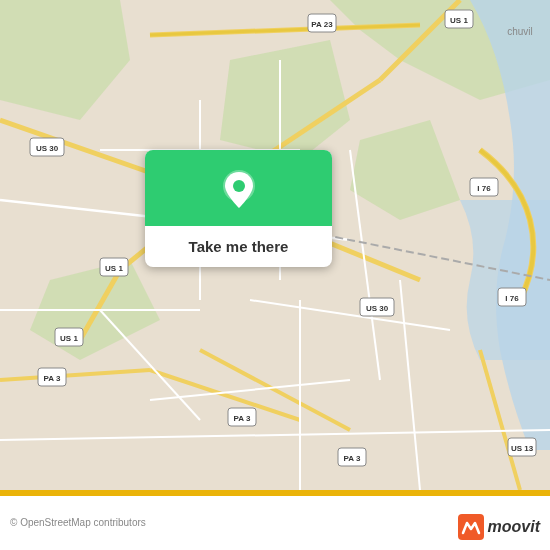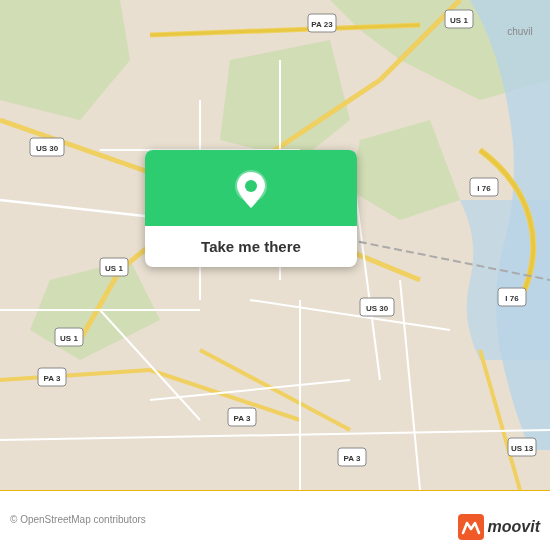--- a/index.html
+++ b/index.html
@@ -24,21 +24,21 @@
     #map-svg {
       width: 100%;
       height: 100%;
     }
 
     
     #take-me-there-card {
       position: absolute;
       top: 150px;
       left: 145px;
-      width: 212px;
+      width: 187px;
       background: white;
       border-radius: 8px;
       box-shadow: 0 2px 10px rgba(0,0,0,0.3);
       display: flex;
       flex-direction: column;
       align-items: center;
       overflow: hidden;
       cursor: pointer;
     }
 
@@ -67,21 +67,21 @@
 
     
     #bottom-bar {
       width: 550px;
       height: 60px;
       background: white;
       display: flex;
       flex-direction: column;
       justify-content: center;
       padding: 4px 10px;
-      border-top: 1px solid #eab308;
+      border-top: 6px solid #eab308;
     }
 
     #copyright-text {
       font-size: 10px;
       color: #888;
       margin-bottom: 2px;
     }
 
     #location-text {
       font-size: 14px;

